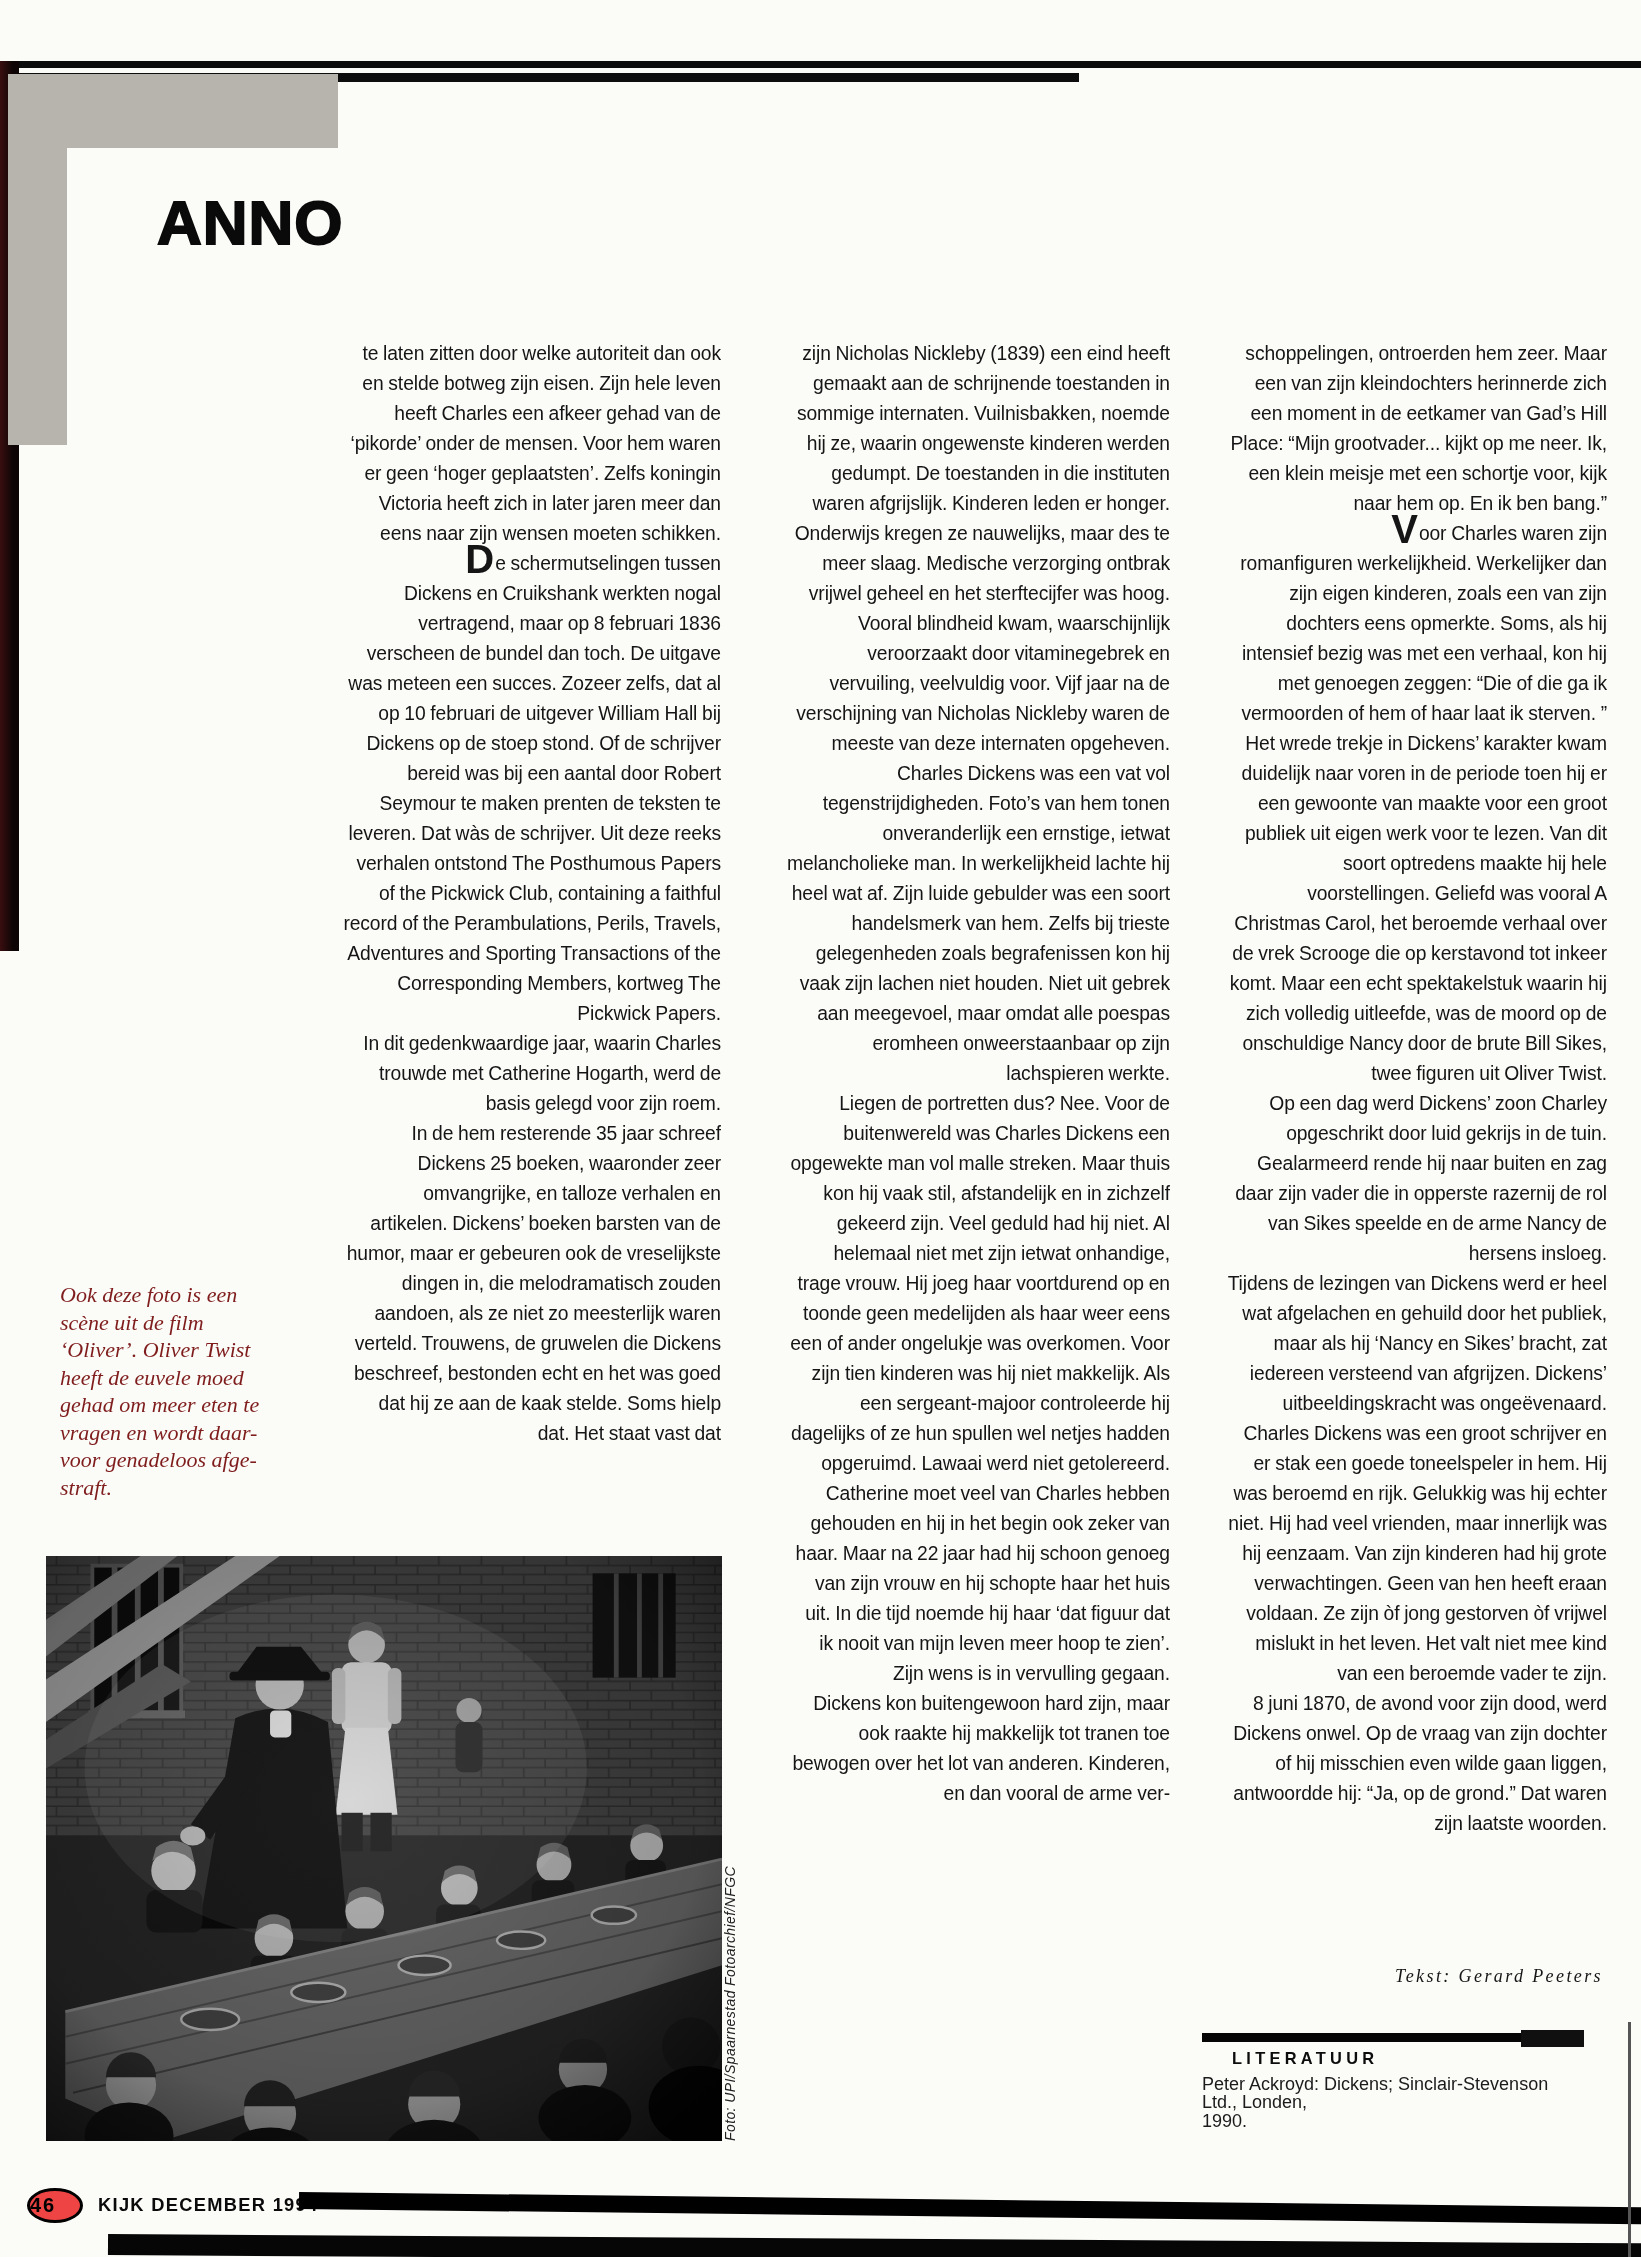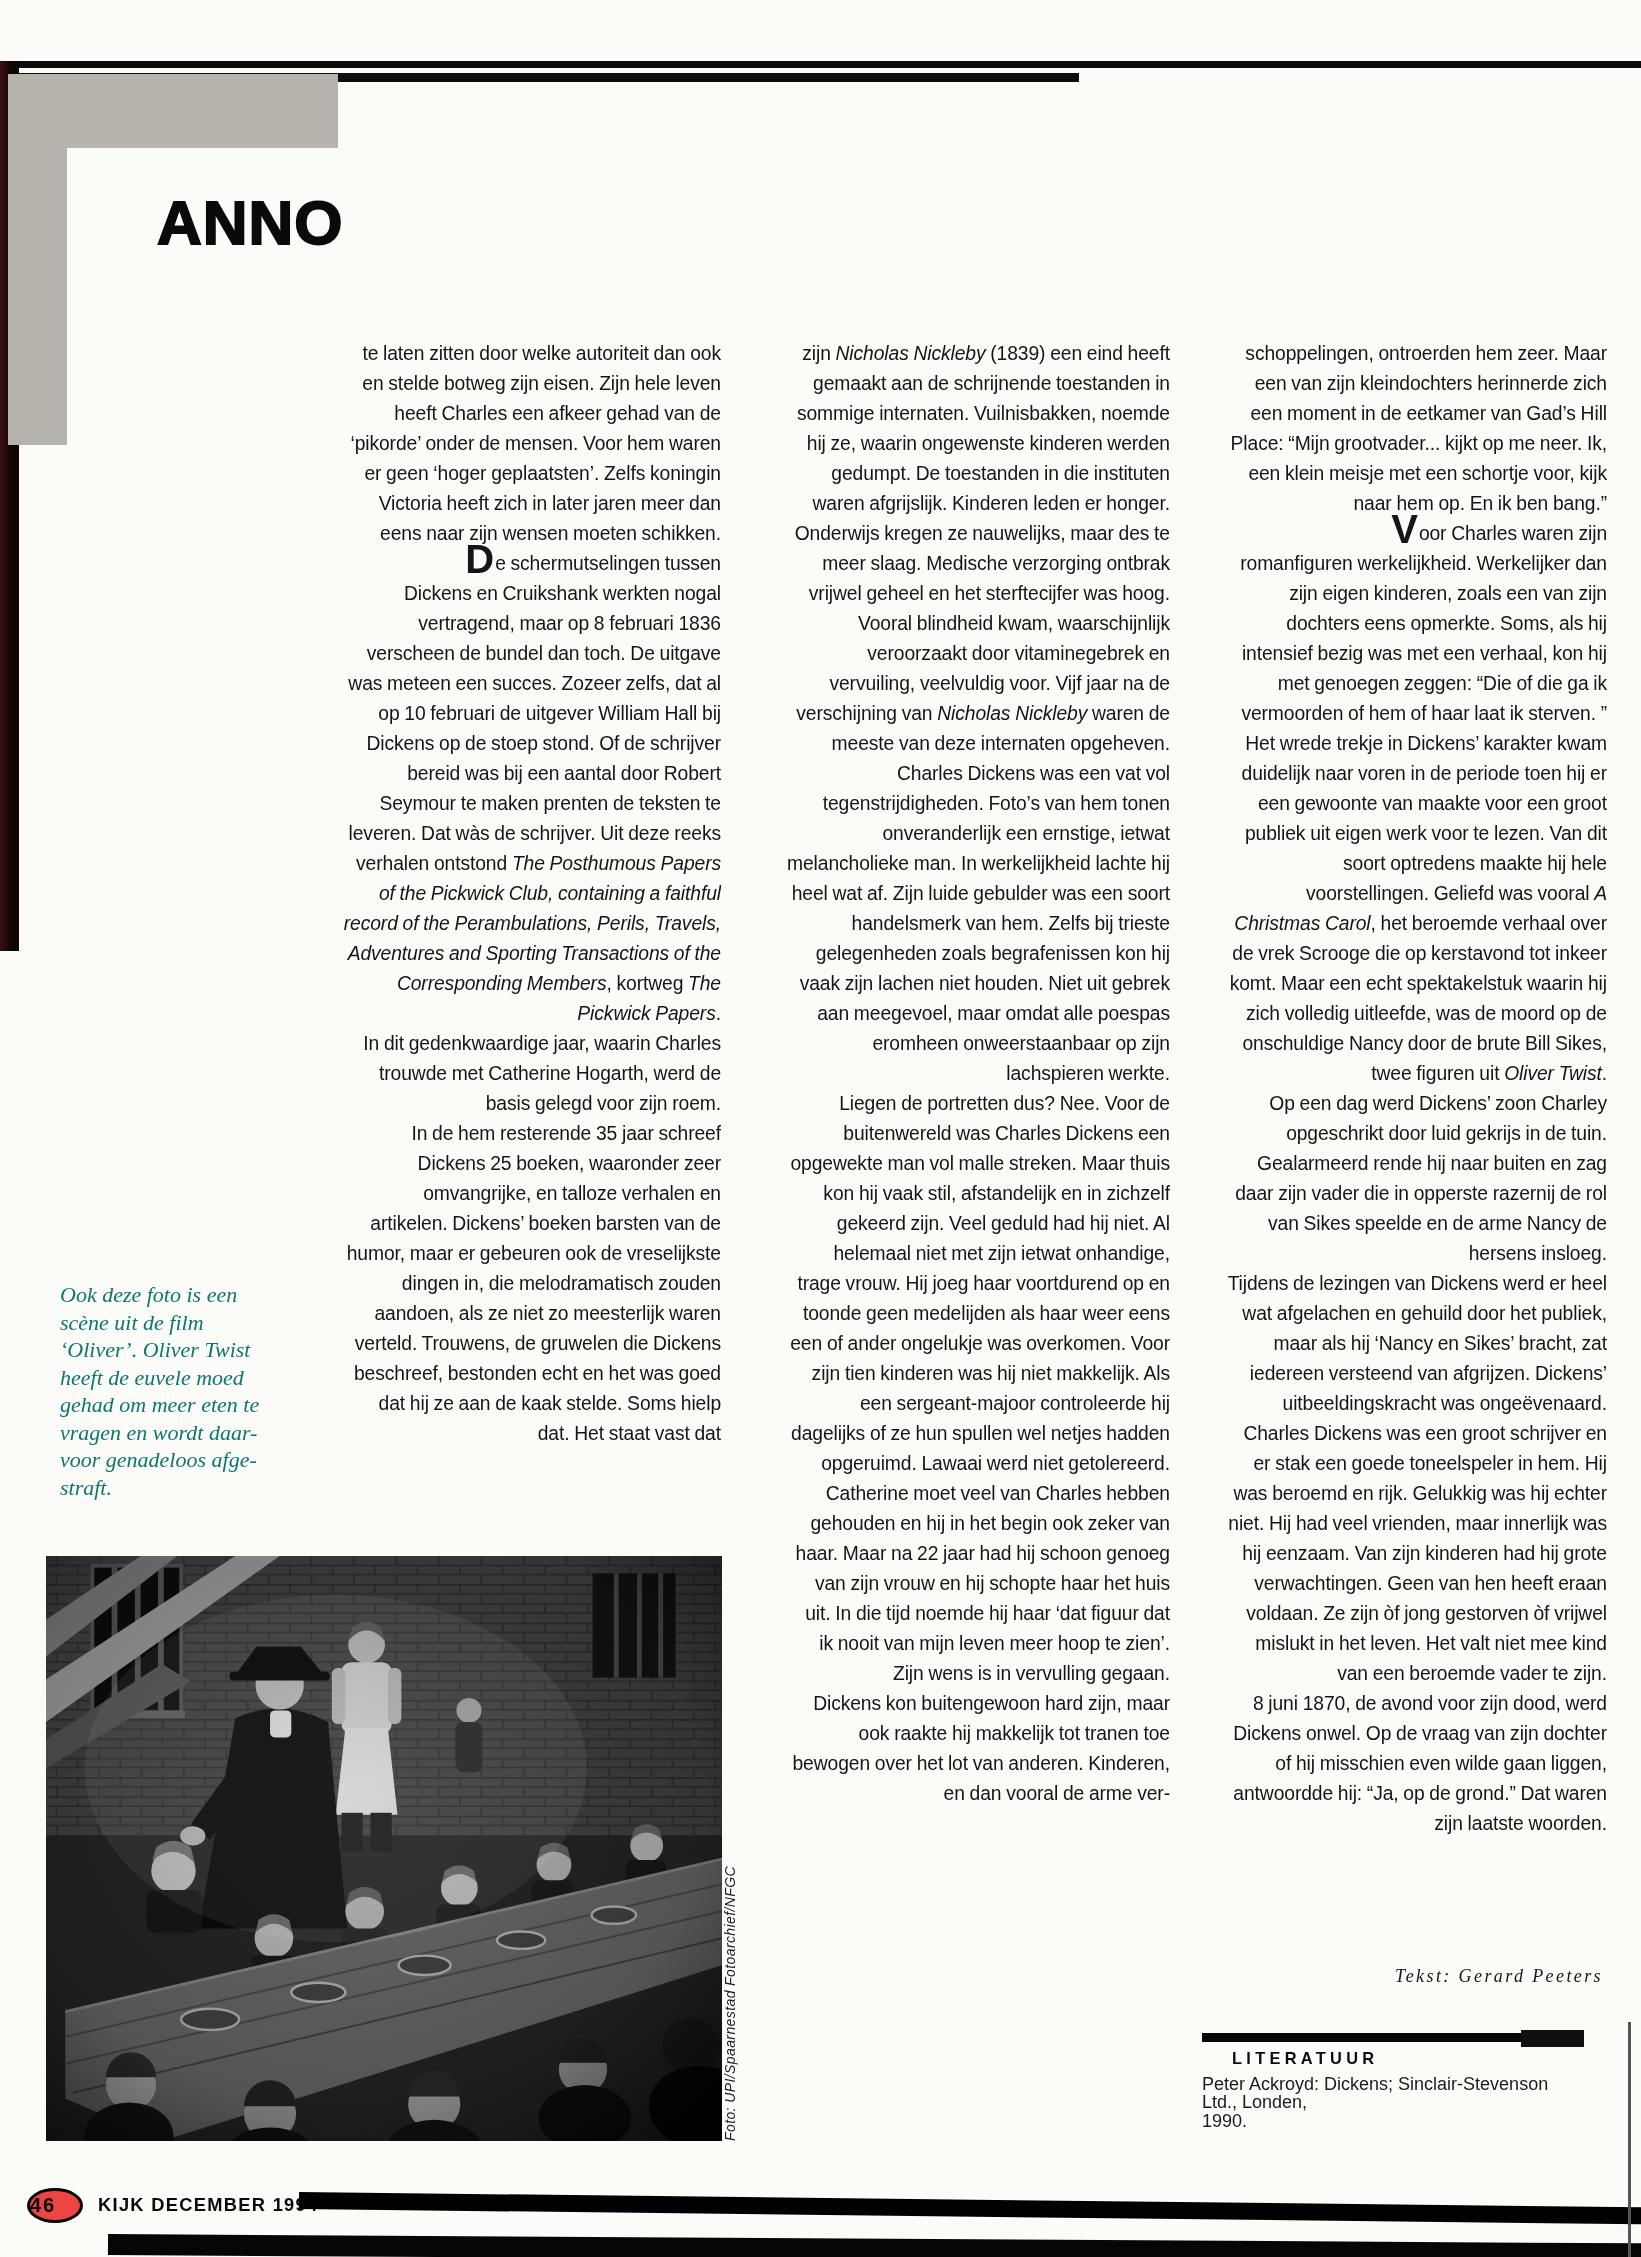--- a/index.html
+++ b/index.html
@@ -23,33 +23,33 @@
     -webkit-text-stroke:1.9px #0a0a0a;
   }
   
   .col{
     position:absolute;width:378px;font-size:19.3px;line-height:30px;
     letter-spacing:-0.1px;word-spacing:-0.5px;color:#151515;
     overflow:hidden;text-align:right;
   }
   .col p{margin:0;}
   .col p.indent{text-indent:62px;}
-  .col .it{font-style:italic;}
+  .col .it{}
   .col .dropcap{
     font-size:40px;font-weight:bold;line-height:0;vertical-align:-2.9px;
     letter-spacing:0;padding-right:1px;
   }
   .col1{left:343px;top:339px;height:1212px;}
   .col2{left:787px;top:339px;width:383px;height:1801px;}
   .col3{left:1227px;top:339px;width:380px;height:1641px;}
   
   .caption{
     position:absolute;left:60px;top:1281px;width:259px;
     font-family:"Liberation Serif",serif;font-style:italic;
-    font-size:22px;line-height:27.5px;color:#0f766e;white-space:pre-line;
+    font-size:22px;line-height:27.5px;color:#7f1d1d;white-space:pre-line;
   }
   
   .photo{
     position:absolute;left:46px;top:1556px;width:676px;height:585px;
     filter:grayscale(100%) contrast(1.06) brightness(0.98);
     background:#222;
   }
   .photo svg{display:block;width:100%;height:100%;}
   .photo-credit{
     position:absolute;left:722px;top:1782px;width:21px;height:359px;

